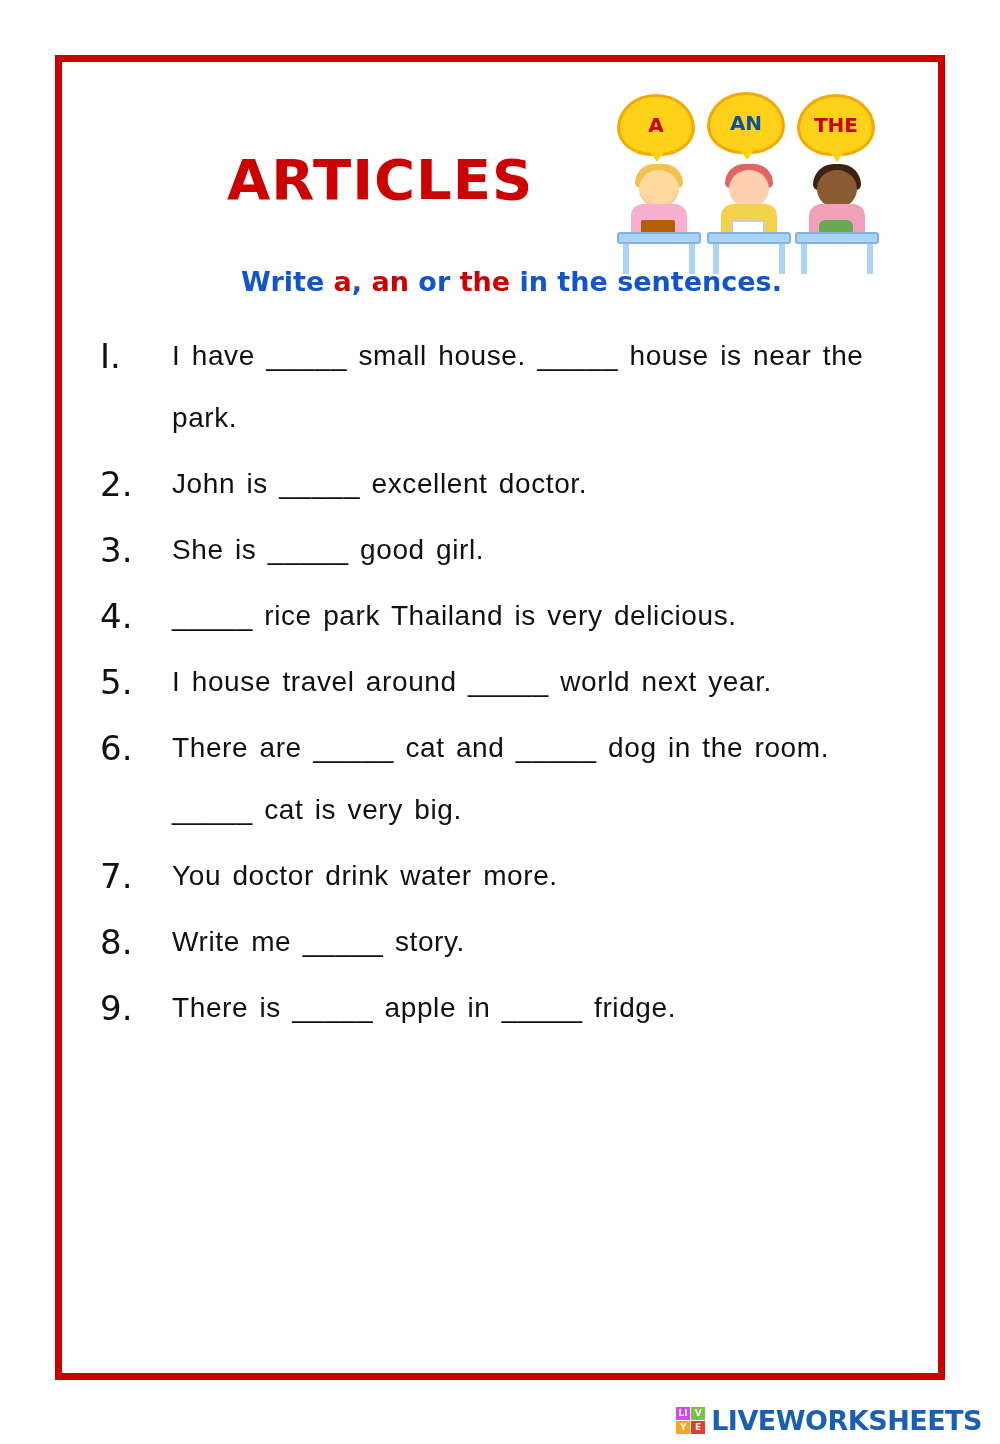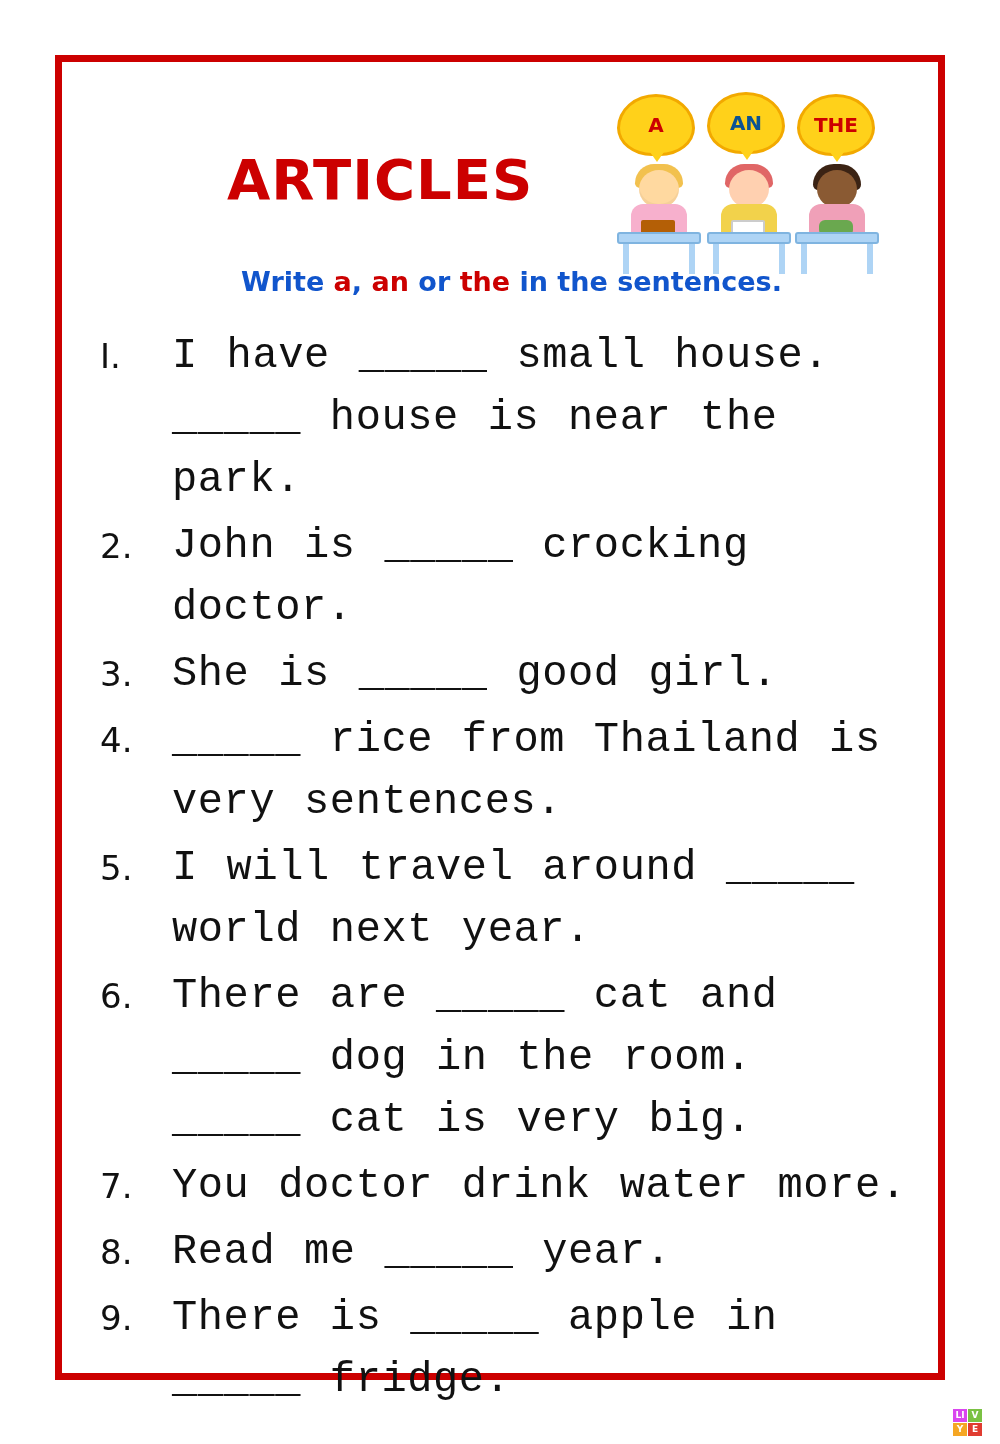--- a/index.html
+++ b/index.html
@@ -170,25 +170,25 @@
   }
   .q-num {
     width: 72px;
     flex: 0 0 72px;
     font-size: 34px;
     line-height: 62px;
     color: #111111;
     font-family: "DejaVu Sans", sans-serif;
   }
   .q-text {
-    font-size: 42px;
+    font-size: 28px;
     line-height: 62px;
     color: #111111;
     letter-spacing: 0.6px;
-    font-family: Liberation Mono, monospace;
+    font-family: Liberation Sans, sans-serif;
     word-spacing: 3px;
   }
 
   
   .footer {
     position: absolute;
     right: 18px;
     bottom: 8px;
     display: flex;
     align-items: center;
@@ -273,62 +273,63 @@
 
   <div class="questions">
 
     <div class="q-row">
       <div class="q-num">I.</div>
       <div class="q-text">I have _____ small house. _____ house is near the park.</div>
     </div>
 
     <div class="q-row">
       <div class="q-num">2.</div>
-      <div class="q-text">John is _____ crocking doctor.</div>
+      <div class="q-text">John is _____ excellent doctor.</div>
     </div>
 
     <div class="q-row">
       <div class="q-num">3.</div>
       <div class="q-text">She is _____ good girl.</div>
     </div>
 
     <div class="q-row">
       <div class="q-num">4.</div>
-      <div class="q-text">_____ rice from Thailand is very sentences.</div>
+      <div class="q-text">_____ rice park Thailand is very delicious.</div>
     </div>
 
     <div class="q-row">
       <div class="q-num">5.</div>
-      <div class="q-text">I will travel around _____ world next year.</div>
+      <div class="q-text">I house travel around _____ world next year.</div>
     </div>
 
     <div class="q-row">
       <div class="q-num">6.</div>
       <div class="q-text">There are _____ cat and _____ dog in the room. _____ cat is very big.</div>
     </div>
 
     <div class="q-row">
       <div class="q-num">7.</div>
       <div class="q-text">You doctor drink water more.</div>
     </div>
 
     <div class="q-row">
       <div class="q-num">8.</div>
-      <div class="q-text">Read me _____ year.</div>
+      <div class="q-text">Write me _____ story.</div>
     </div>
 
     <div class="q-row">
       <div class="q-num">9.</div>
       <div class="q-text">There is _____ apple in _____ fridge.</div>
     </div>
 
 
   </div>
 </div>
 
 <div class="footer">
   <div class="lw-mark">
     <span class="c1">LI</span>
     <span class="c2">V</span>
     <span class="c3">Y</span>
     <span class="c4">E</span>
   </div>
+  <div class="lw-text">LIVEWORKSHEETS</div>
 </div>
 
 </body></html>

